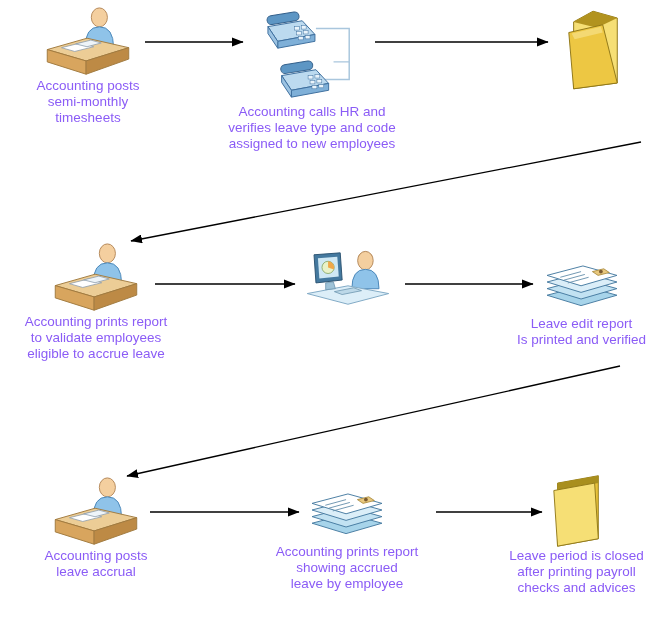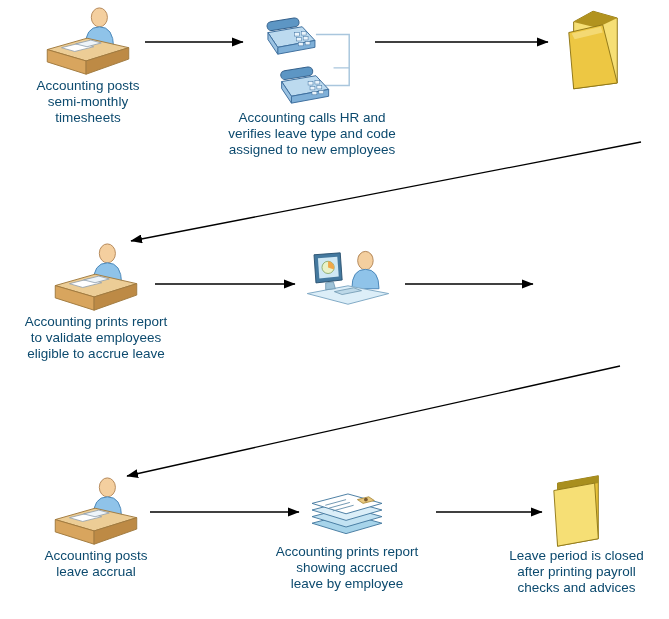--- a/index.html
+++ b/index.html
@@ -28,27 +28,27 @@
   }
   .icon-box {
     display: flex;
     align-items: flex-end;
     justify-content: center;
   }
   .label {
     text-align: center;
     font-size: 13.5px;
     line-height: 16px;
-    color: #0c4a6e;
+    color: #8b5cf6;
     white-space: pre-line;
     width: 100%;
   }
   
   .n1 { left: 13px;  top: 6px;   width: 150px; }
-  .n2 { left: 210px; top: 10px;   width: 204px; }
+  .n2 { left: 210px; top: 4px;   width: 204px; }
   .n3 { left: 519px; top: 2px;   width: 150px; }
   .n4 { left: 8px;   top: 242px; width: 176px; }
   .n5 { left: 267px; top: 246px; width: 160px; }
   .n6 { left: 494px; top: 246px; width: 175px; }
   .n7 { left: 18px;  top: 476px; width: 156px; }
   .n8 { left: 257px; top: 474px; width: 180px; }
   .n9 { left: 488px; top: 470px; width: 177px; }
   .h72  { height: 72px; }
   .h100 { height: 100px; }
   .h90  { height: 90px; }
@@ -203,20 +203,29 @@
   </div>
 
   <div class="node n5">
     <div class="icon-box h66">
       <svg width="92" height="64">
           <use href="#sym-person-computer"></use>
         </svg>
     </div>
   </div>
 
+  <div class="node n6">
+    <div class="icon-box h70">
+      <svg width="84" height="68">
+          <use href="#sym-doc-stack"></use>
+        </svg>
+    </div>
+    <div class="label">Leave edit report
+Is printed and verified</div>
+  </div>
 
   <div class="node n7">
     <div class="icon-box h72">
       <svg width="90" height="72">
           <use href="#sym-person-desk"></use>
         </svg>
     </div>
     <div class="label">Accounting posts
 leave accrual</div>
   </div>

